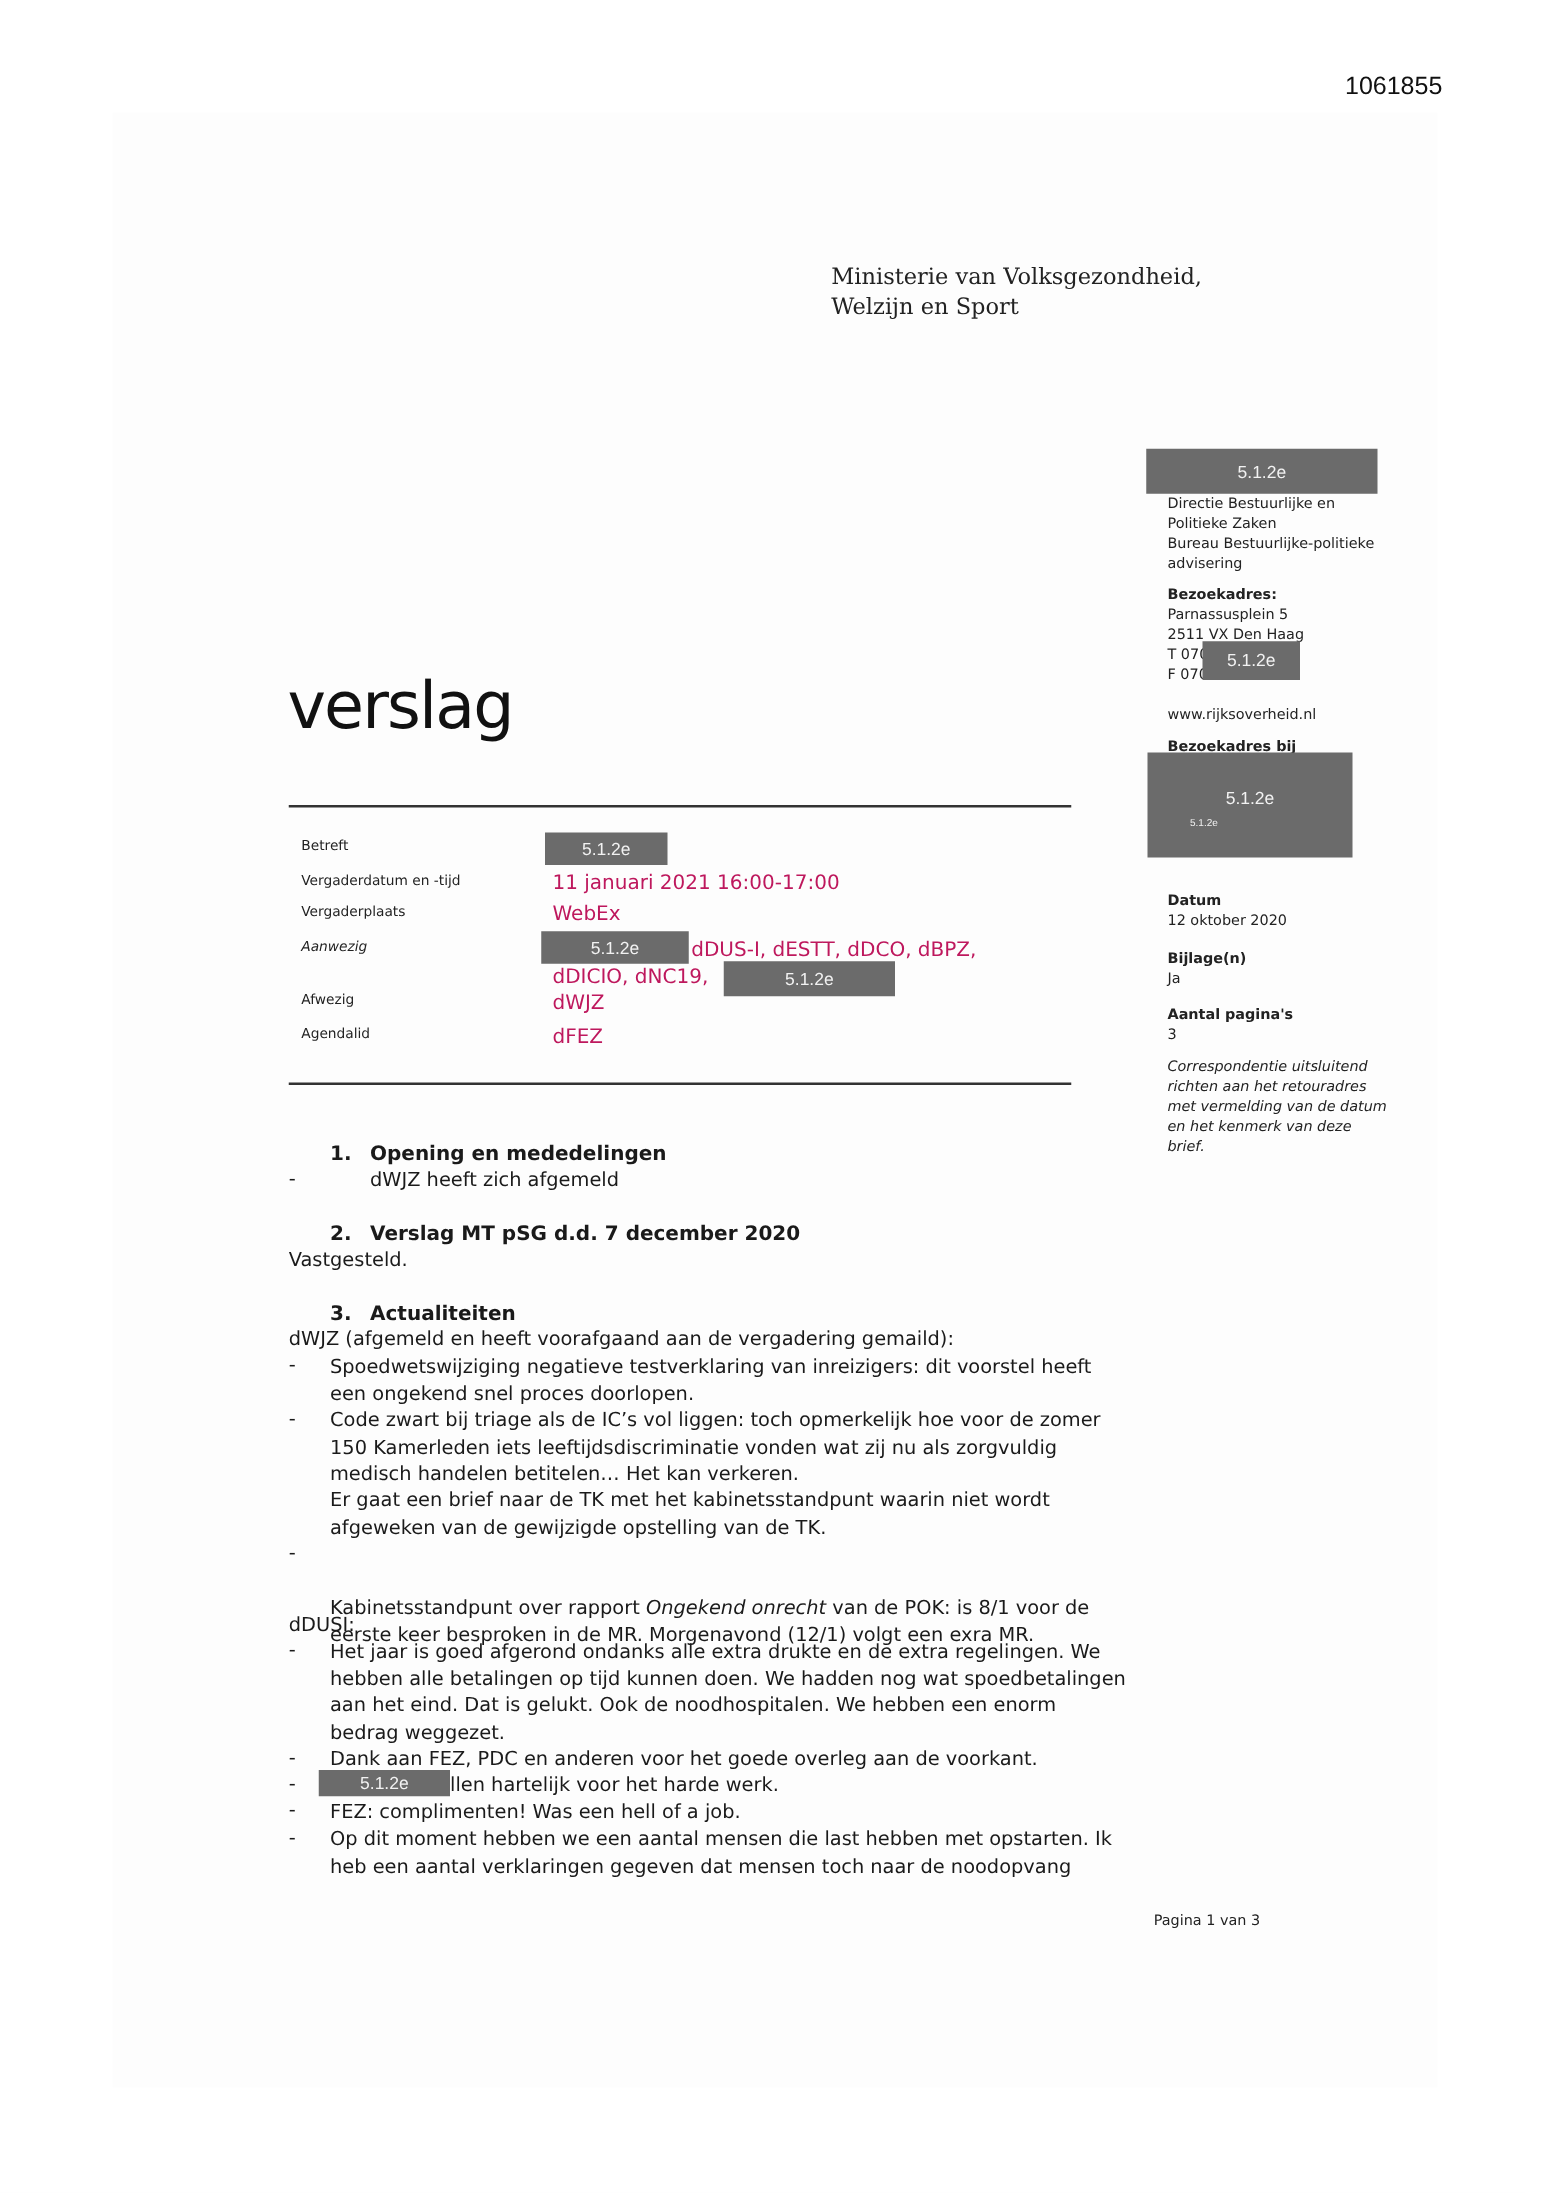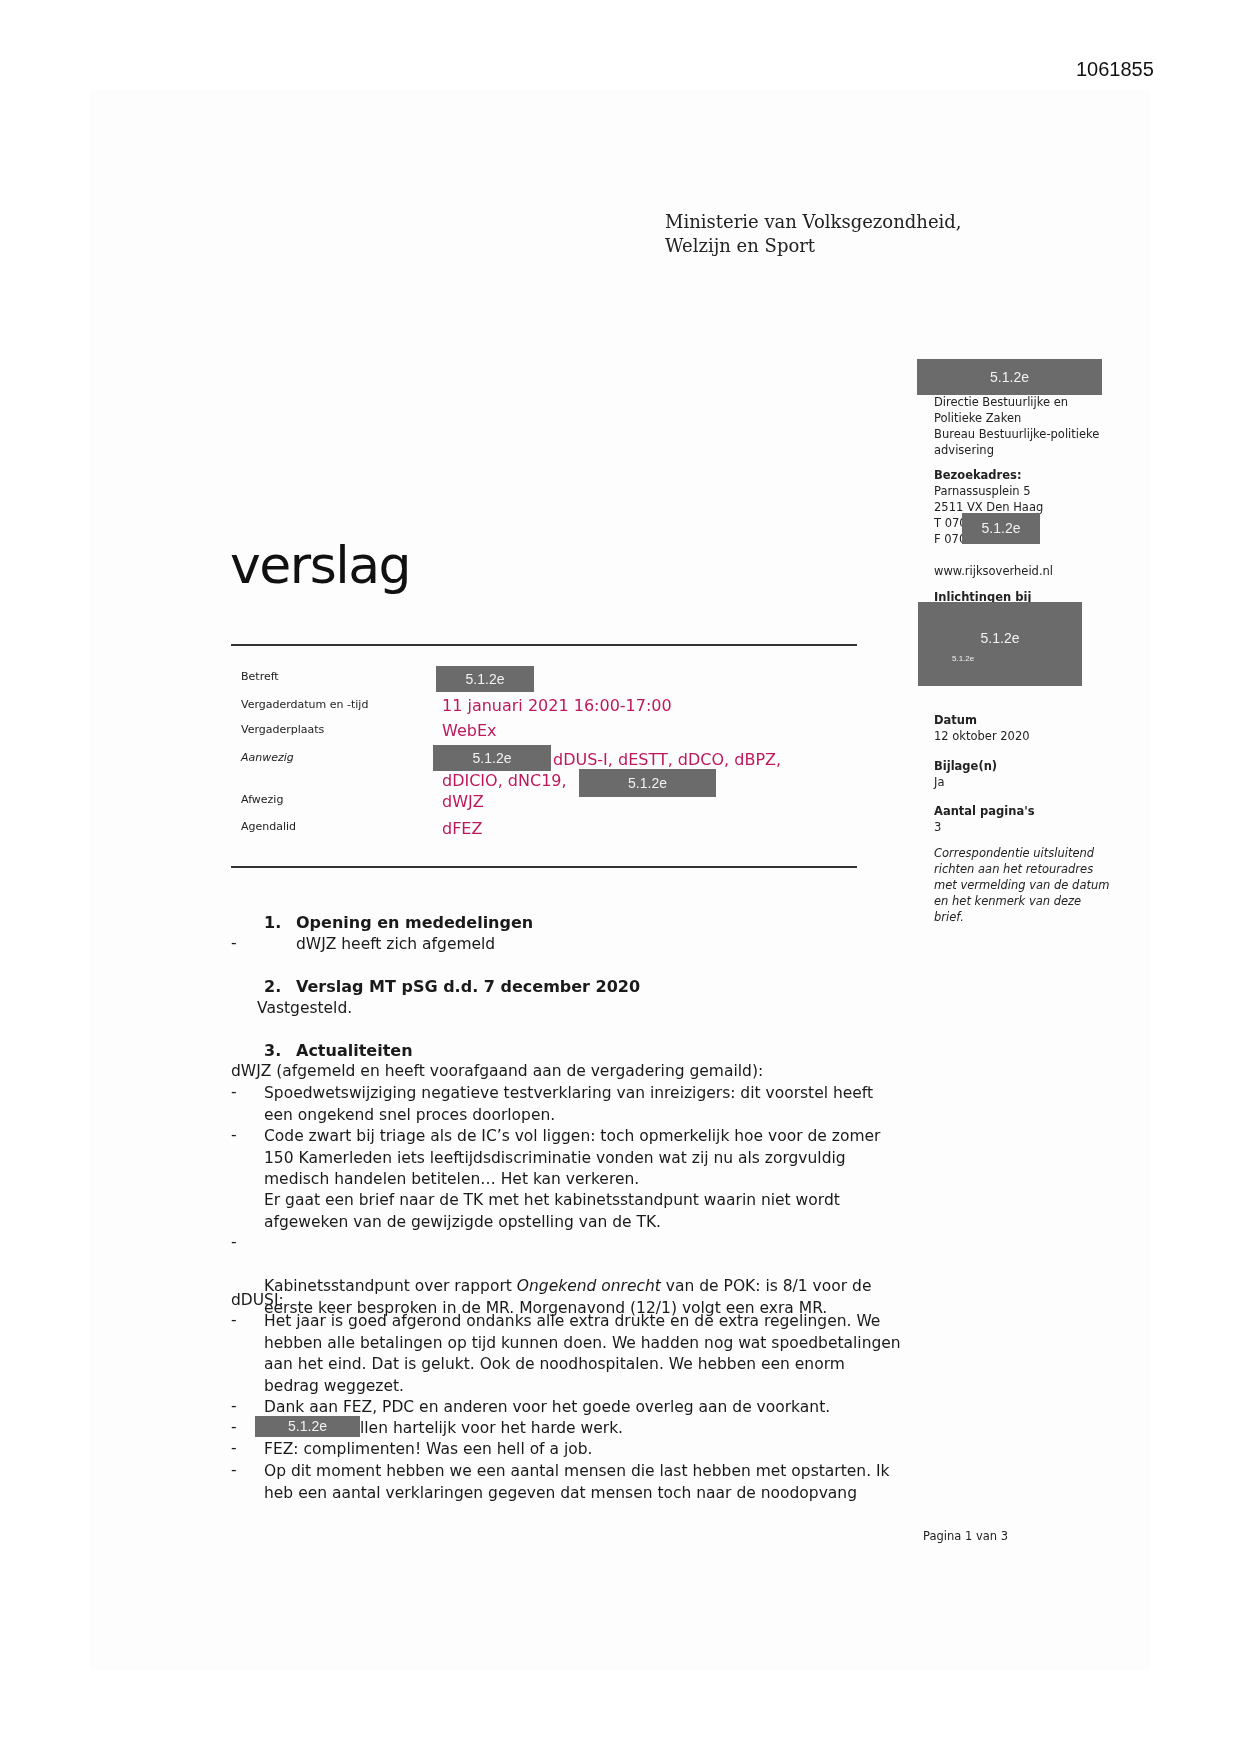--- a/index.html
+++ b/index.html
@@ -68,21 +68,21 @@
 </div>
 <div class="side" style="top:467px;">
   <div style="font-weight:bold;">Bezoekadres:</div>
   <div>Parnassusplein 5</div>
   <div>2511 VX  Den Haag</div>
   <div>T  070</div>
   <div>F  070</div>
 </div>
 <div class="redact" style="left:962px;top:513px;width:78px;height:31px;line-height:31px;font-size:14px;">5.1.2e</div>
 <div class="side" style="top:563px;">www.rijksoverheid.nl</div>
-<div class="side" style="top:589px;font-weight:bold;">Inlichtingen bij</div>
+<div class="side" style="top:589px;font-weight:bold;">Bezoekadres bij</div>
 <div class="redact" style="left:918px;top:602px;width:164px;height:84px;">
   <div style="font-size:14px;margin-top:28px;">5.1.2e</div>
   <div style="font-size:8px;text-align:left;margin-left:34px;margin-top:8px;">5.1.2e</div>
 </div>
 <div class="side" style="top:712px;">
   <div style="font-weight:bold;">Datum</div>
   <div>12 oktober 2020</div>
 </div>
 <div class="side" style="top:758px;">
   <div style="font-weight:bold;">Bijlage(n)</div>
@@ -125,21 +125,21 @@
 
 <div class="rule" style="top:866px;"></div>
 
 <div class="body-text h" style="left:264px;top:912px;">1.</div>
 <div class="body-text h" style="left:296px;top:912px;">Opening en mededelingen</div>
 <div class="dash" style="top:934px;">-</div>
 <div class="body-text" style="left:296px;top:934px;">dWJZ heeft zich afgemeld</div>
 
 <div class="body-text h" style="left:264px;top:976px;">2.</div>
 <div class="body-text h" style="left:296px;top:976px;">Verslag MT pSG d.d. 7 december 2020</div>
-<div class="body-text" style="left:231px;top:998px;margin-left:26px;">Vastgesteld.</div>
+<div class="body-text" style="left:231px;top:998px;">Vastgesteld.</div>
 
 <div class="body-text h" style="left:264px;top:1040px;">3.</div>
 <div class="body-text h" style="left:296px;top:1040px;">Actualiteiten</div>
 <div class="body-text" style="left:231px;top:1061px;">dWJZ (afgemeld en heeft voorafgaand aan de vergadering gemaild):</div>
 
 <div class="dash" style="top:1083px;">-</div>
 <div class="item" style="top:1083px;">Spoedwetswijziging negatieve testverklaring van inreizigers: dit voorstel heeft een ongekend snel proces doorlopen.</div>
 
 <div class="dash" style="top:1126px;">-</div>
 <div class="item" style="top:1126px;">Code zwart bij triage als de IC’s vol liggen: toch opmerkelijk hoe voor de zomer 150 Kamerleden iets leeftijdsdiscriminatie vonden wat zij nu als zorgvuldig medisch handelen betitelen… Het kan verkeren.</div>

